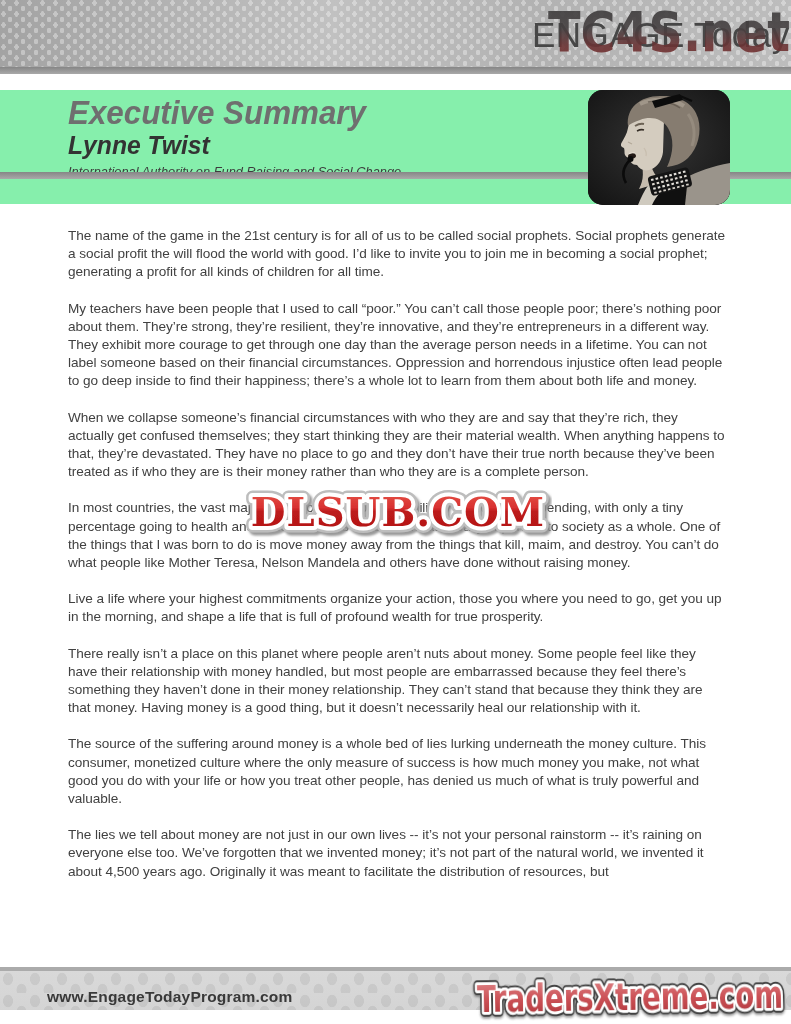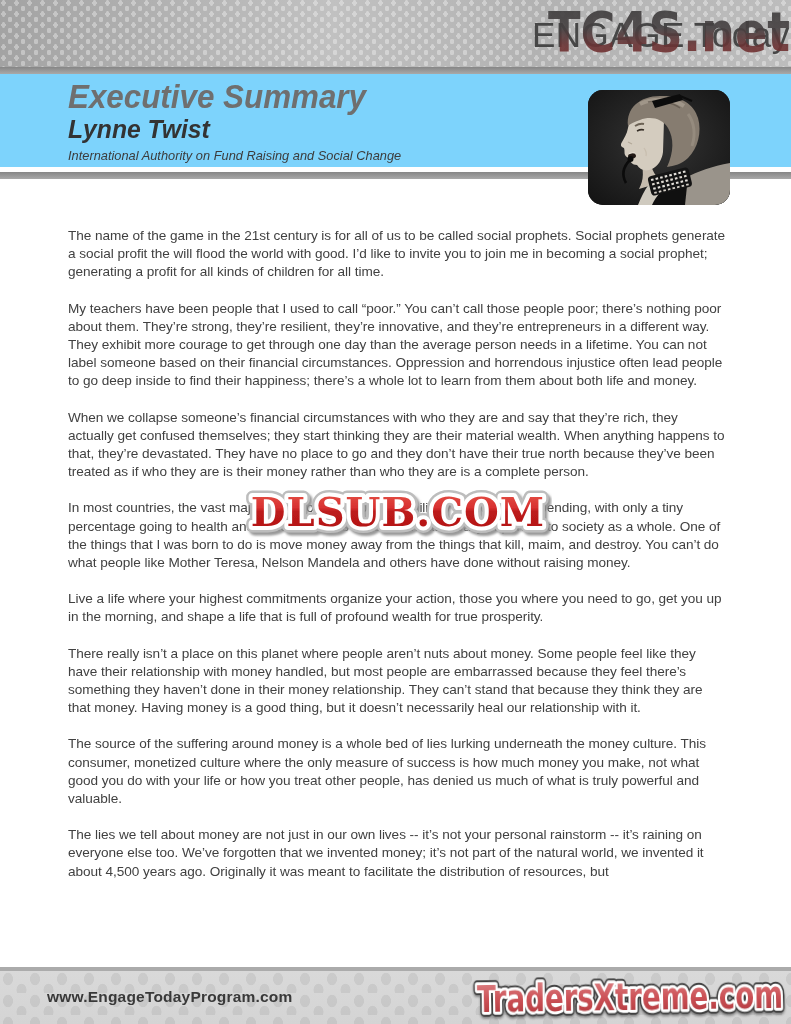--- a/index.html
+++ b/index.html
@@ -20,39 +20,39 @@
     position:absolute;left:532px;top:15px;
     font-size:35px;font-weight:400;color:#474747;letter-spacing:.5px;white-space:nowrap;
   }
   .brand .today{margin-left:9px;}
   .tc4s{position:absolute;left:548px;top:2px;width:256px;height:60px;pointer-events:none;}
   
   .stripe{position:absolute;left:0;width:791px;height:7px;background:linear-gradient(#868686,#a9a9a9);}
   .stripe-a{top:67px;}
   .stripe-b{top:172px;}
   
-  .band-title{position:absolute;left:0;top:74px;width:791px;height:93px;background:#7dd3fc;}
+  .band-title{position:absolute;left:0;top:90px;width:791px;height:114px;background:#86efac;}
   .title-block{position:absolute;left:68px;top:6px;transform:scaleX(.95);transform-origin:left top;}
   .doc-title{margin:0;font-size:33px;line-height:34px;font-style:italic;font-weight:700;color:#6f6f6f;}
   .doc-author{margin:1px 0 0 0;font-size:26px;line-height:28px;font-style:italic;font-weight:700;color:#333333;}
   .doc-subtitle{margin:5px 0 0 0;font-size:13.5px;font-style:italic;font-weight:400;color:#3c3c3c;}
   
   .photo{
     position:absolute;left:588px;top:90px;width:142px;height:115px;
     border-radius:15px;overflow:hidden;background:#161616;z-index:6;
   }
   
   .content{position:absolute;left:68px;top:227px;width:658px;color:#414141;}
   .content p{margin:0 0 18px 0;font-size:13.6px;line-height:18.2px;letter-spacing:-0.05px;}
   
   .dlsub{position:absolute;left:246px;top:484px;width:306px;height:58px;z-index:8;pointer-events:none;}
   
   .footer-stripe{position:absolute;left:0;top:967px;width:791px;height:4px;background:#ababab;}
   .band-footer{
-    position:absolute;left:0;top:971px;width:791px;height:53px;
+    position:absolute;left:0;top:971px;width:791px;height:39px;
     background-image:
       radial-gradient(8px 10px at 8px 8px, rgba(0,0,0,.065) 58%, transparent 66%),
       radial-gradient(8px 10px at 21.5px 19px, rgba(0,0,0,.065) 58%, transparent 66%),
       linear-gradient(#d9d9d9,#d4d4d4);
     background-size:27px 22px,27px 22px,100% 100%;
   }
   .site-url{position:absolute;left:47px;top:17px;font-size:15.5px;font-weight:700;color:#393939;letter-spacing:.2px;}
   .traders{position:absolute;left:468px;top:973px;width:324px;height:50px;z-index:8;pointer-events:none;}
   svg text{user-select:none;}
 </style>

